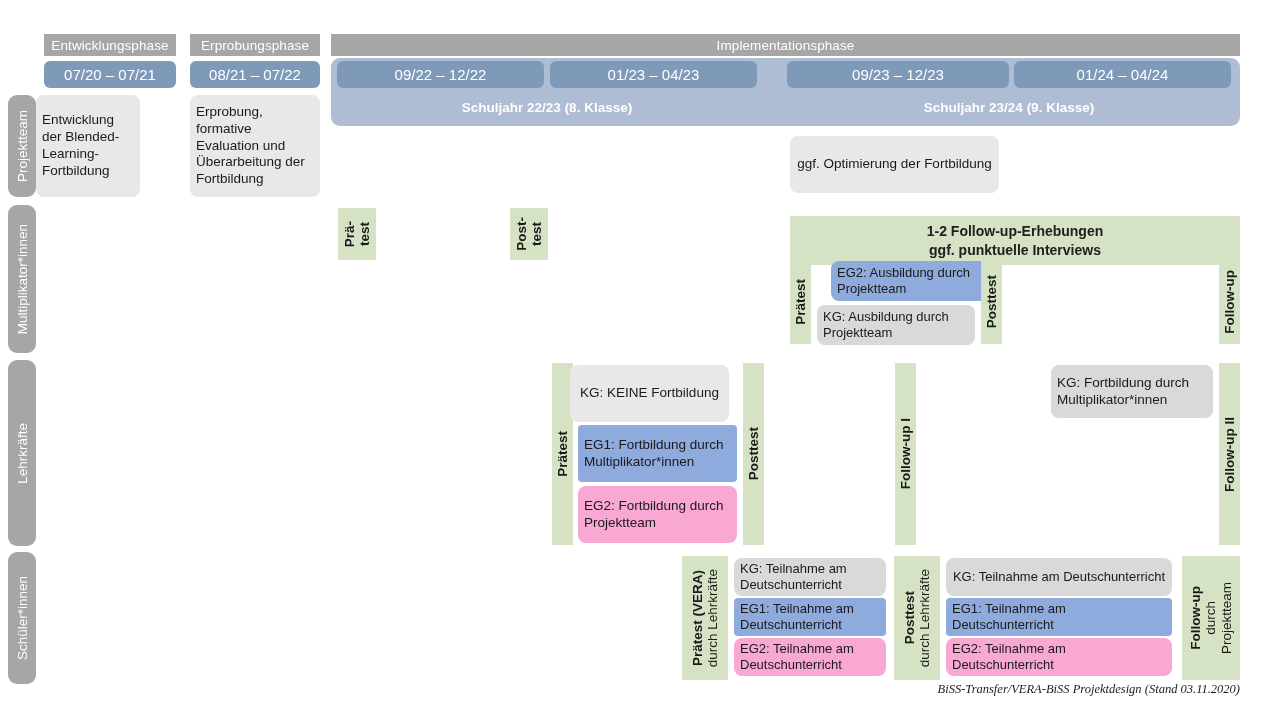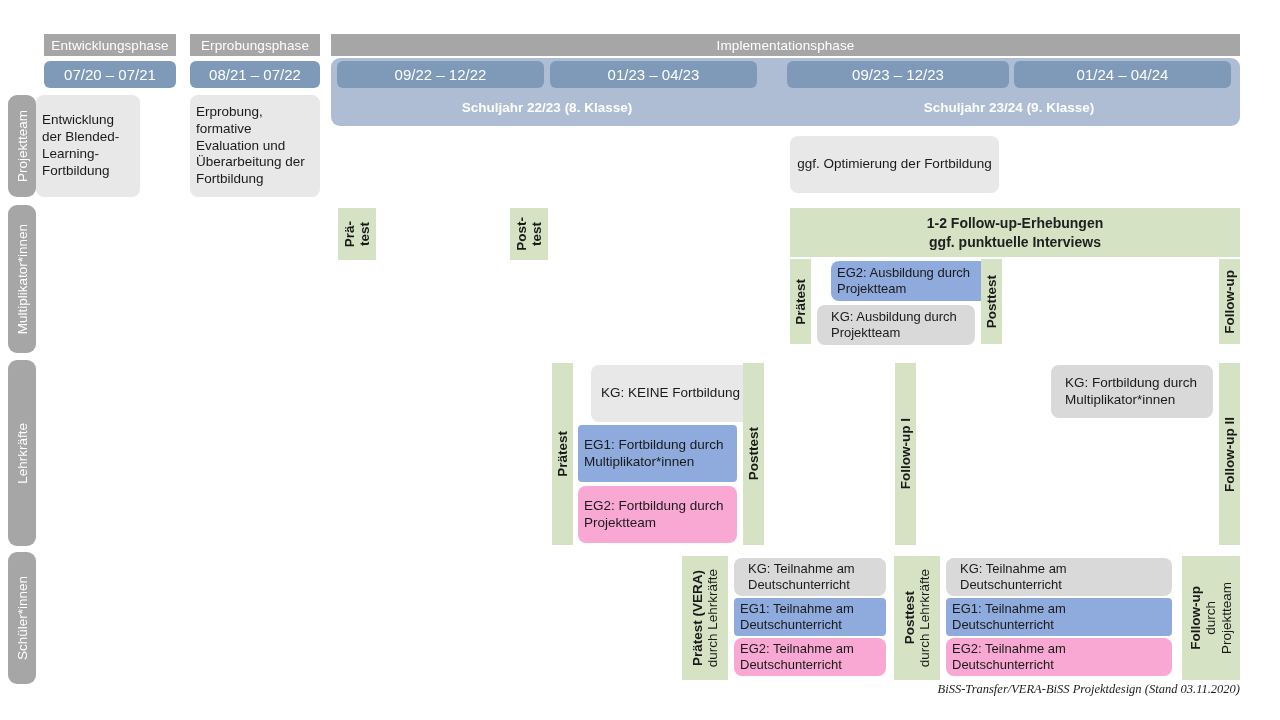--- a/index.html
+++ b/index.html
@@ -70,21 +70,20 @@
 
   .box-grey {
     background: #e8e8e8;
     border-radius: 8px;
     color: #1a1a1a;
   }
   .box-grey2 {
     background: #d9d9d9;
     border-radius: 8px;
     color: #1a1a1a;
-    padding-left: 8px;
   }
   .box-blue-dark {
     background: #8faadc;
     border-radius: 4px;
     color: #1a1a1a;
   }
   .box-blue-mid {
     background: #8faadc;
     border-radius: 8px;
     color: #1a1a1a;
@@ -129,20 +128,21 @@
 
   .banner-green {
     background: #d5e3c4;
     display: flex;
     align-items: center;
     justify-content: center;
     text-align: center;
     font-weight: bold;
     font-size: 14px;
     line-height: 1.3;
+    margin-top: 8px;
   }
 
   .footnote {
     font-family: "Liberation Serif", serif;
     font-style: italic;
     font-size: 12.5px;
     color: #1a1a1a;
     white-space: nowrap;
     text-align: right;
   }
@@ -245,21 +245,21 @@
     <span class="vcol b">Posttest</span>
   </div>
   <div class="abs box-green vstrip" style="left:1219px; top:259px; width:21px; height:85px;">
     <span class="vcol b">Follow-up</span>
   </div>
 
   <div class="abs box-green vstrip" style="left:552px; top:363px; width:21px; height:182px;">
     <span class="vcol b">Prätest</span>
   </div>
 
-  <div class="abs box-grey" style="left:591px; top:365px; width:159px; height:57px;">
+  <div class="abs box-grey" style="left:570px; top:365px; width:159px; height:57px;">
     <div class="txt">KG:  KEINE Fortbildung</div>
   </div>
   <div class="abs box-blue-dark" style="left:578px; top:425px; width:159px; height:57px;">
     <div class="txt">EG1: Fortbildung durch Multiplikator*innen</div>
   </div>
   <div class="abs box-blue-light" style="left:578px; top:486px; width:159px; height:57px;">
     <div class="txt">EG2: Fortbildung durch Projektteam</div>
   </div>
 
   <div class="abs box-green vstrip" style="left:743px; top:363px; width:21px; height:182px;">

